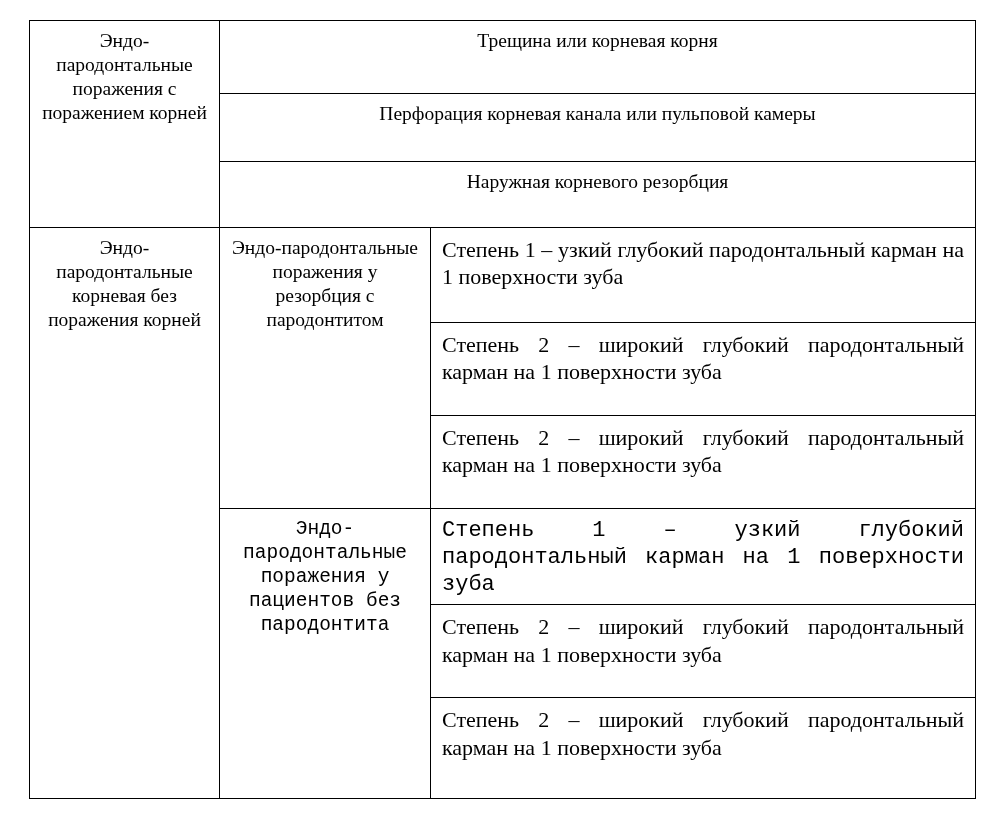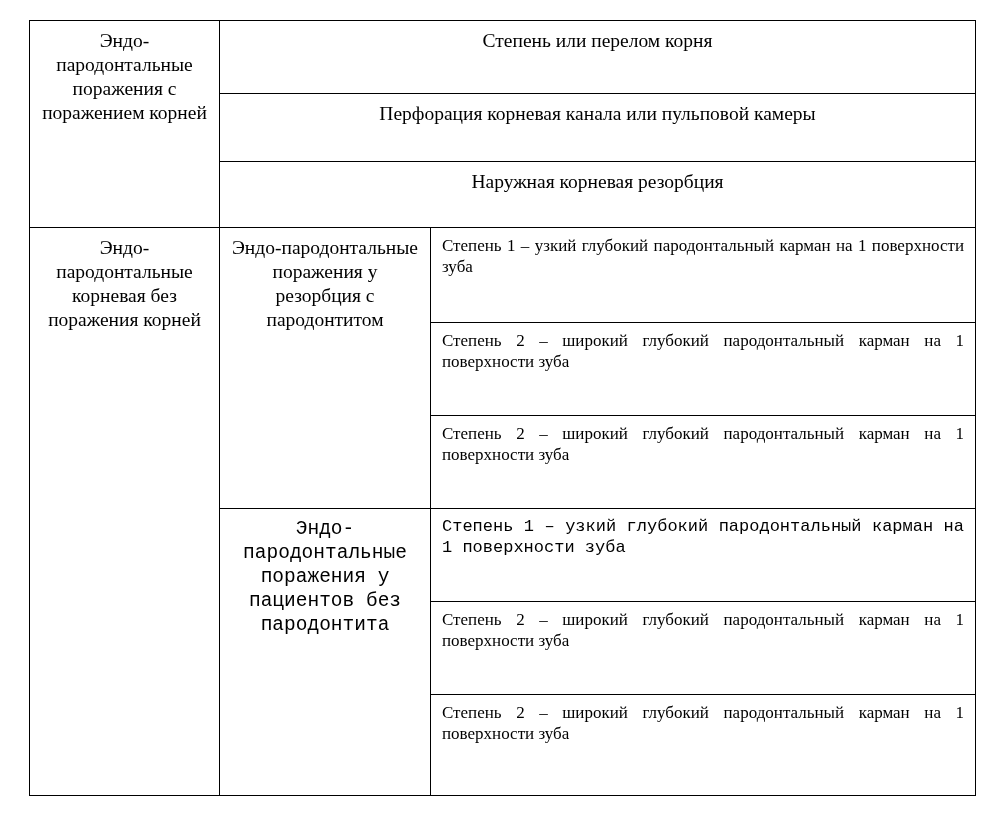--- a/index.html
+++ b/index.html
@@ -44,21 +44,21 @@
   .cc {
     padding: 8px 9px 6px 9px;
     text-align: center;
     font-size: 19.5px;
     line-height: 1.235;
   }
   .cj {
     padding: 8px 11px 6px 11px;
     text-align: justify;
     text-align-last: left;
-    font-size: 17px;
+    font-size: 22px;
     line-height: 1.235;
     -webkit-hyphens: none;
     hyphens: none;
   }
 
   
   .w1 { width: 190px; }
   .w2 { width: 211px; }
   .w3 { width: 545px; }
 </style>
@@ -73,33 +73,33 @@
       <col class="w2">
       <col class="w3">
     </colgroup>
     <tbody>
 
       <tr style="height: 73px;">
         <td rowspan="3">
           <div class="cc">Эндо-пародонтальные поражения с поражением корней</div>
         </td>
         <td colspan="2">
-          <div class="cc">Степень или перелом корня</div>
+          <div class="cc">Трещина или корневая корня</div>
         </td>
       </tr>
 
       <tr style="height: 68px;">
         <td colspan="2">
           <div class="cc">Перфорация корневая канала или пульповой камеры</div>
         </td>
       </tr>
 
       <tr style="height: 66px;">
         <td colspan="2">
-          <div class="cc">Наружная корневая резорбция</div>
+          <div class="cc">Наружная корневого резорбция</div>
         </td>
       </tr>
 
       <tr style="height: 95px;">
         <td rowspan="6">
           <div class="cc">Эндо-пародонтальные корневая без поражения корней</div>
         </td>
         <td rowspan="3">
           <div class="cc">Эндо-пародонтальные поражения у резорбция с пародонтитом</div>
         </td>

